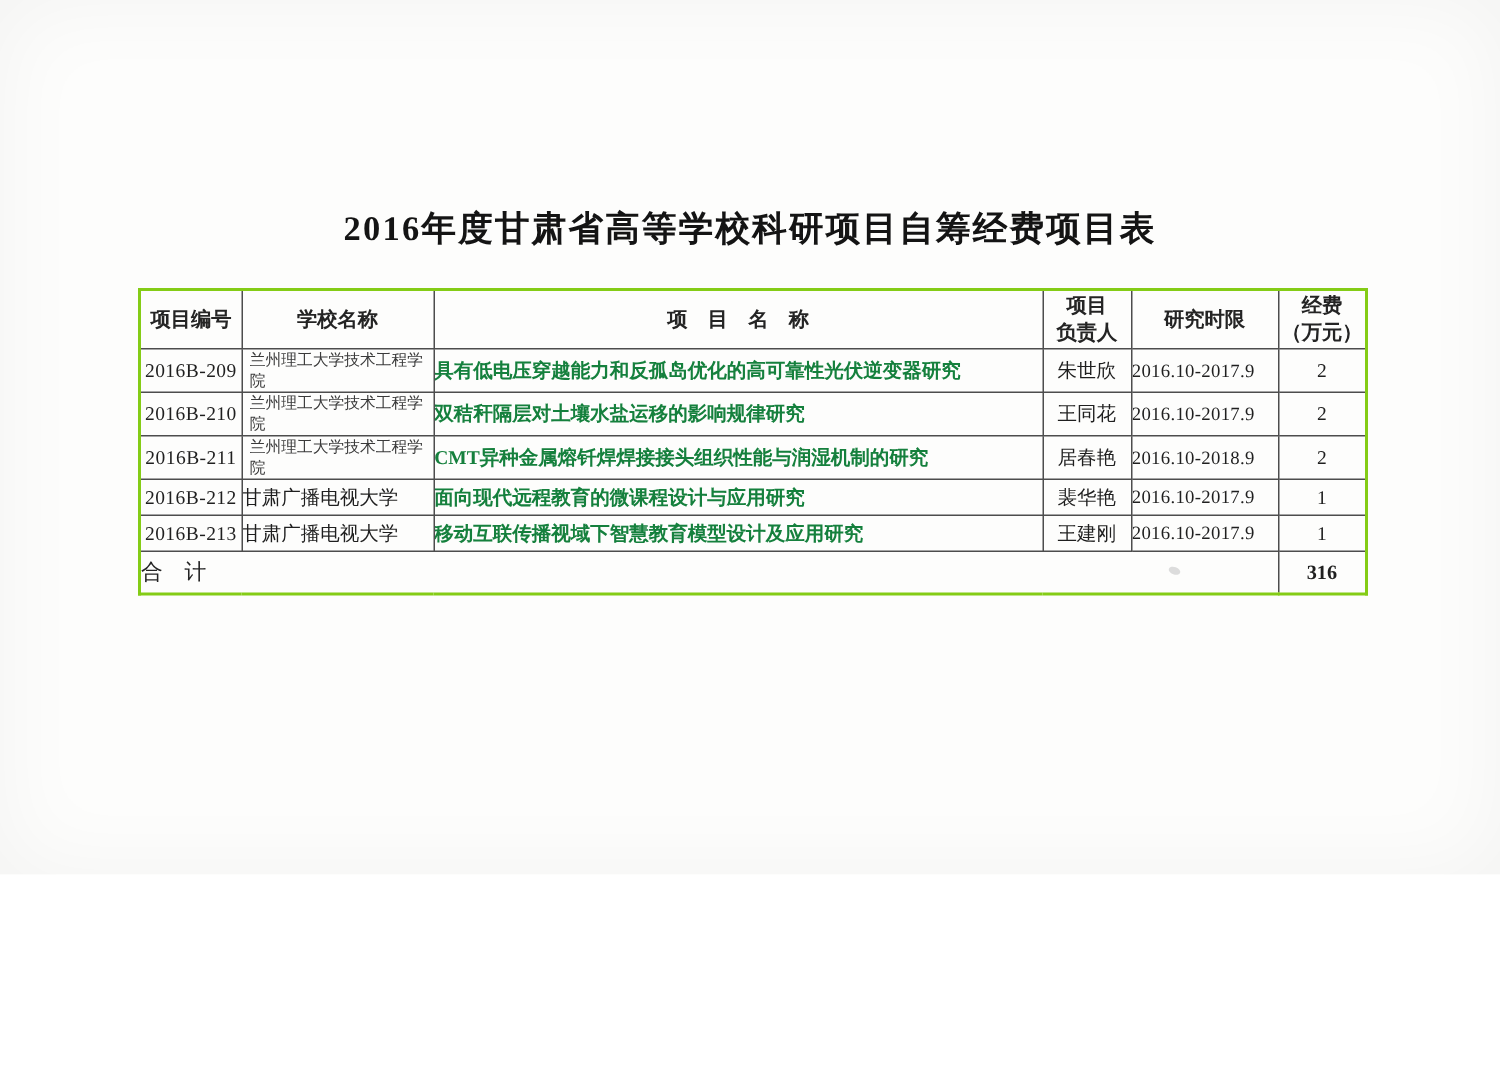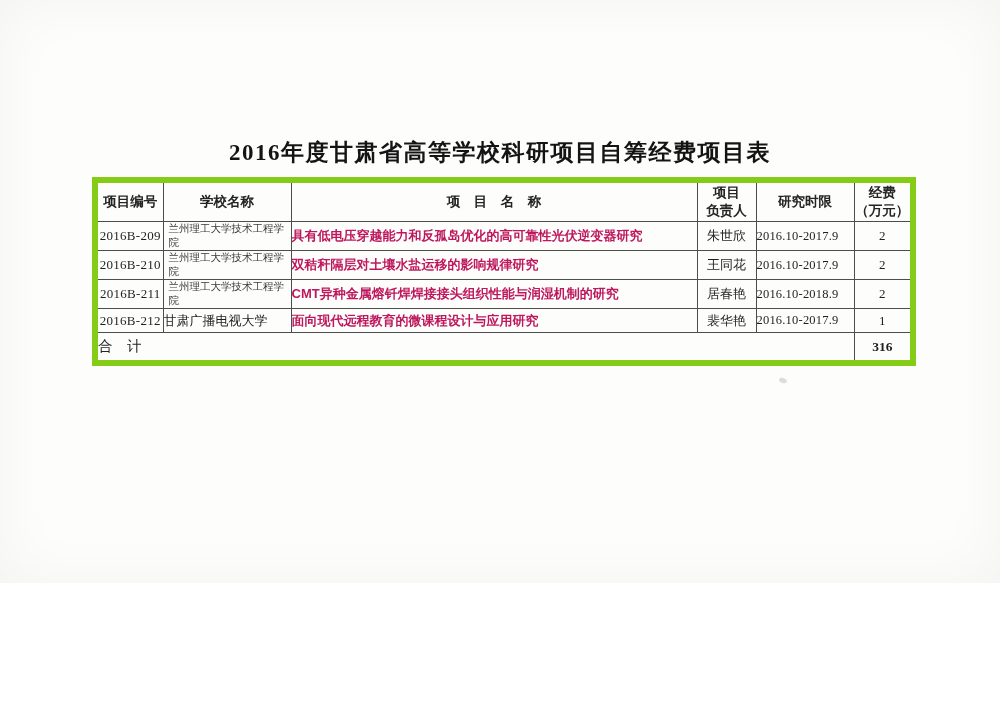--- a/index.html
+++ b/index.html
@@ -19,26 +19,26 @@
     left: 0;
     width: 1000px;
     text-align: center;
     font-size: 23px;
     font-weight: bold;
     letter-spacing: 1.5px;
     color: #141414;
   }
   table.projects {
     position: absolute;
-    top: 177px;
+    top: 192px;
     left: 92px;
     width: 818px;
     border-collapse: collapse;
     table-layout: fixed;
-    border: 6px solid #84cc16;
+    border: 2px solid #84cc16;
   }
   table.projects th, table.projects td {
     border: 1px solid #4d4d4d;
     padding: 0;
     overflow: hidden;
   }
   thead th {
     height: 38px;
     font-size: 13.5px;
     font-weight: bold;
@@ -47,22 +47,22 @@
     white-space: pre-line;
     line-height: 1.3;
     color: #242424;
   }
   tbody td { height: 23px; vertical-align: middle; }
   .cell-id     { text-align: center; font-size: 13px; letter-spacing: 0.3px; }
   .cell-school { text-align: left; padding-left: 7px; font-size: 13px; }
   .cell-school.long { font-size: 10.5px; padding-left: 5px; color: #3a3a3a; }
   .cell-name   {
     text-align: left; padding-left: 8px; font-size: 13px; font-weight: bold;
-    font-family: Liberation Sans, sans-serif;
-    color: #be185d;
+    font-family: Liberation Serif, serif;
+    color: #15803d;
   }
   .cell-leader { text-align: center; font-size: 13px; }
   .cell-period { font-size: 12.5px; letter-spacing: 0.2px; }
   .cell-funds  { text-align: center; font-size: 13px; }
   tfoot .total-label {
     height: 27px; text-align: left; padding-left: 16px;
     font-size: 14.5px; color: #242424; vertical-align: middle;
   }
   tfoot .total-value {
     text-align: center; font-weight: bold; font-size: 13.5px; vertical-align: middle;
@@ -146,20 +146,28 @@
 
   <tr>
     <td class="cell-id">2016B-212</td>
     <td class="cell-school">甘肃广播电视大学</td>
     <td class="cell-name">面向现代远程教育的微课程设计与应用研究</td>
     <td class="cell-leader">裴华艳</td>
     <td class="cell-period">2016.10-2017.9</td>
     <td class="cell-funds">1</td>
   </tr>
 
+  <tr>
+    <td class="cell-id">2016B-213</td>
+    <td class="cell-school">甘肃广播电视大学</td>
+    <td class="cell-name">移动互联传播视域下智慧教育模型设计及应用研究</td>
+    <td class="cell-leader">王建刚</td>
+    <td class="cell-period">2016.10-2017.9</td>
+    <td class="cell-funds">1</td>
+  </tr>
 </tbody>
     <tfoot>
       <tr>
         <td colspan="5" class="total-label">合　计</td>
         <td class="total-value">316</td>
       </tr>
     </tfoot>
   </table>
 
   <div class="page-number">- 15 -</div>

